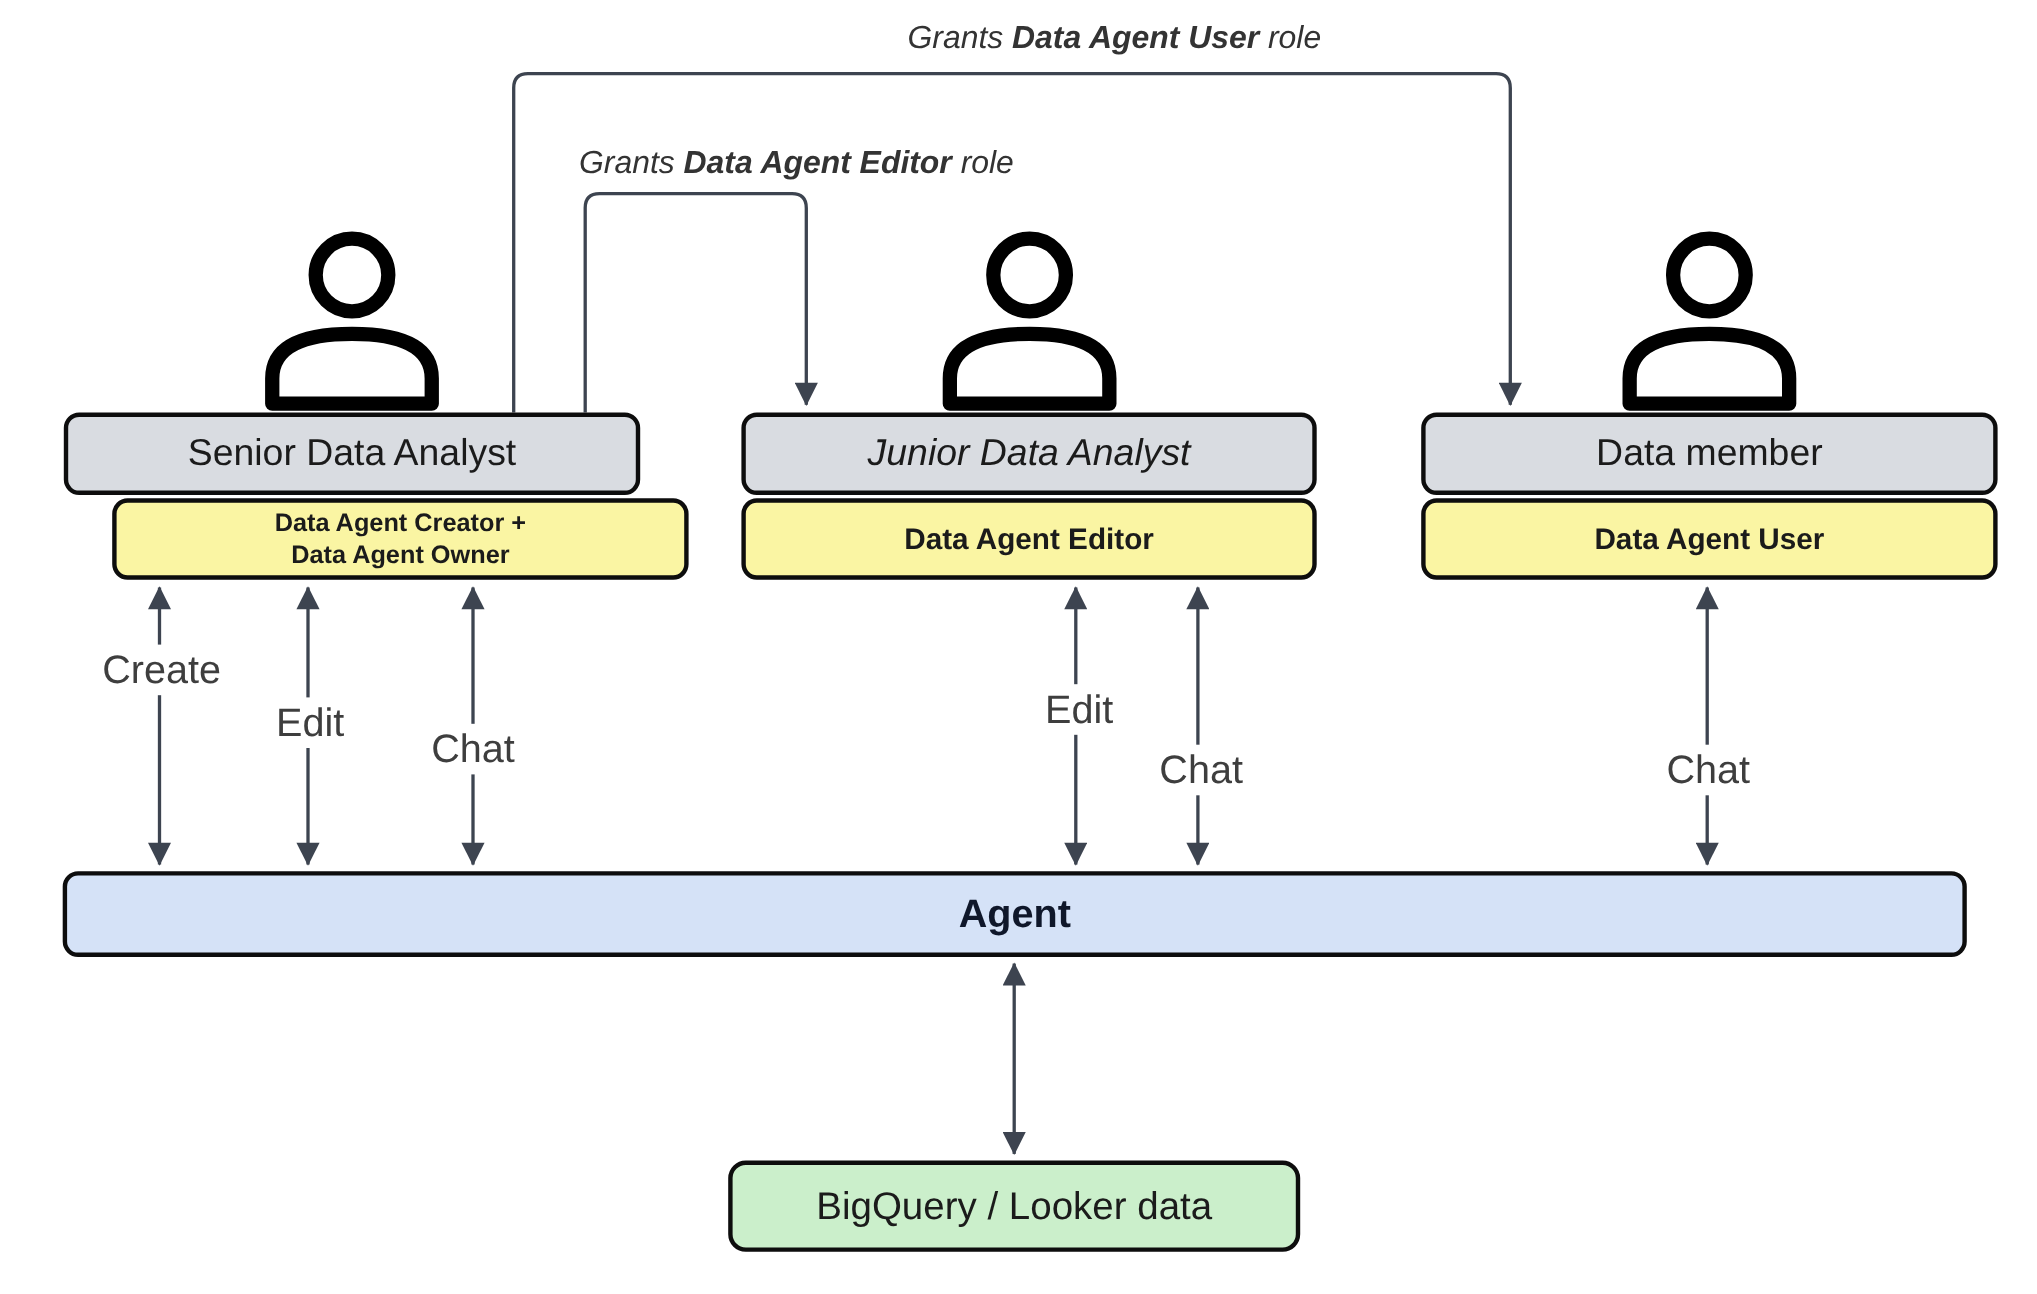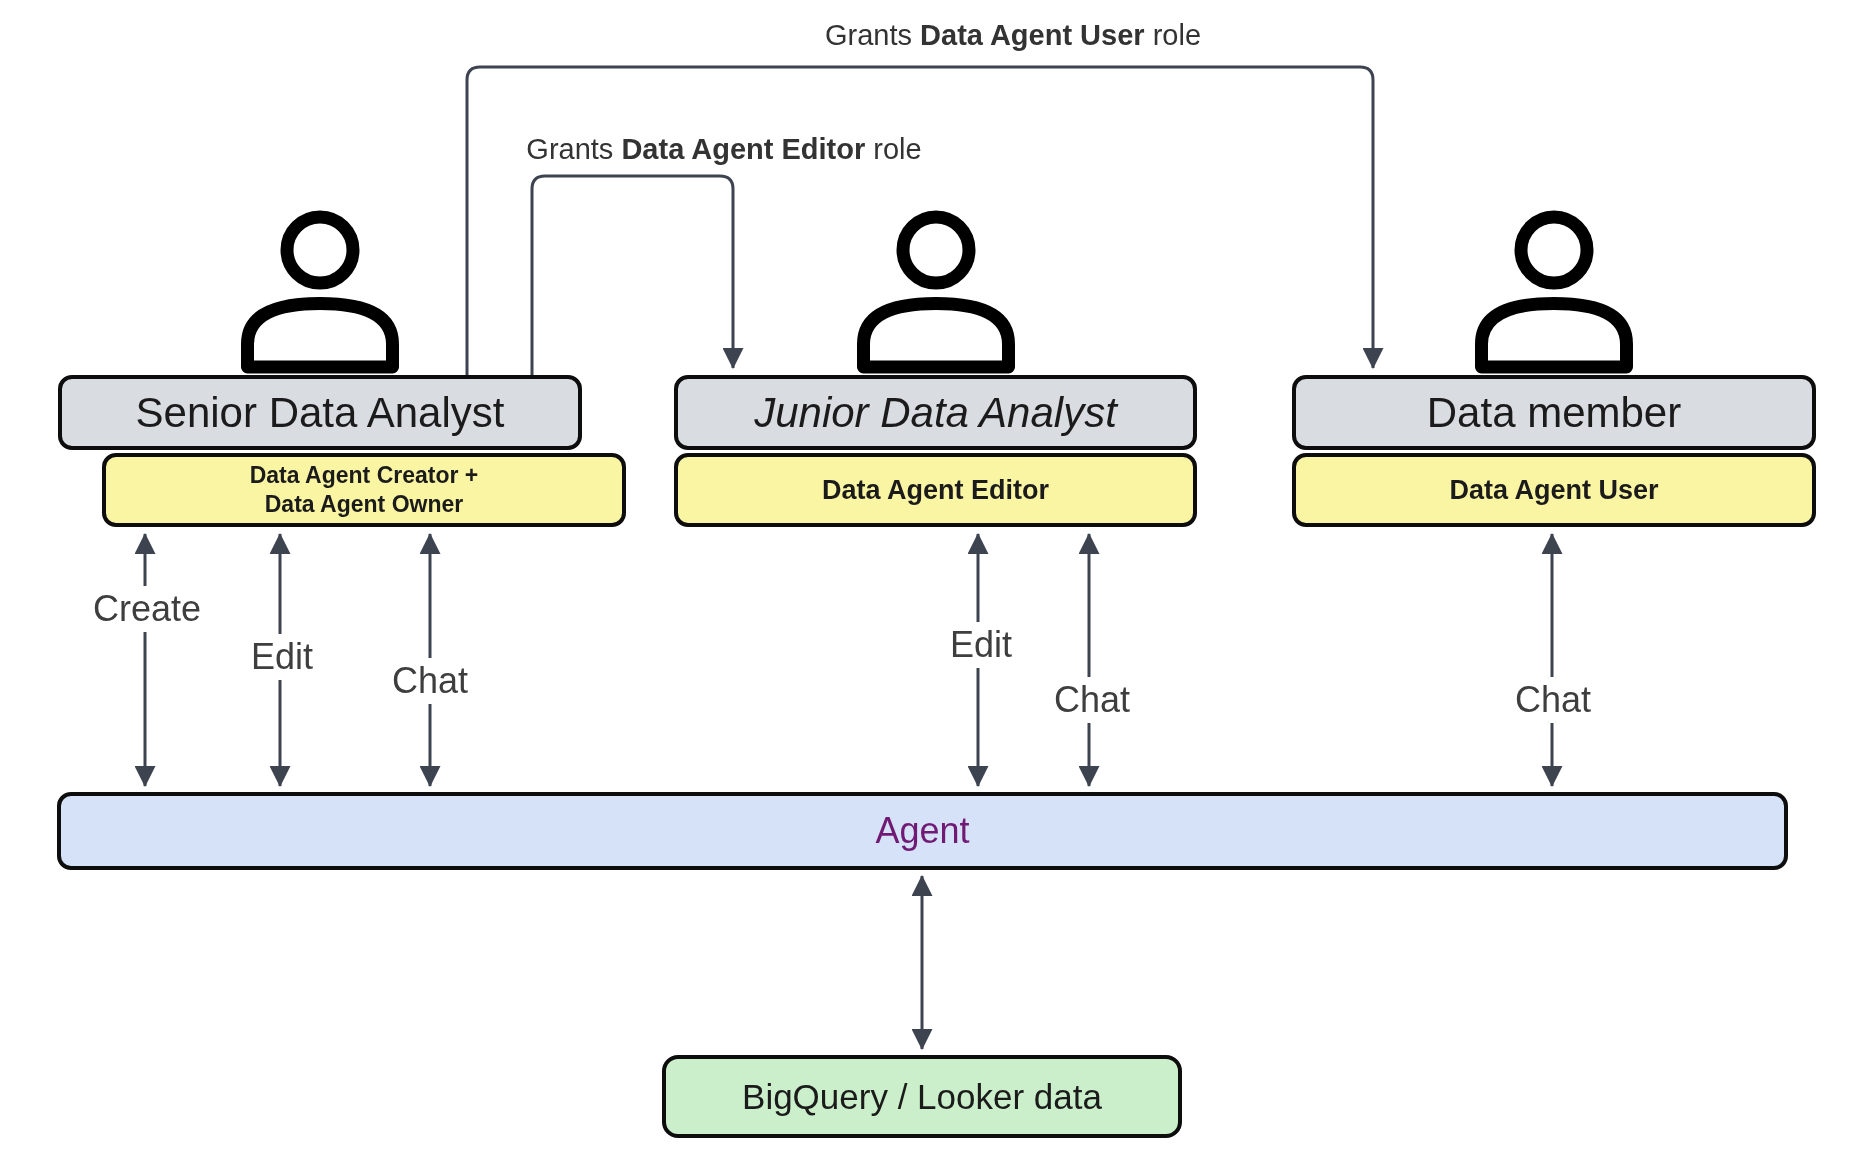--- a/index.html
+++ b/index.html
@@ -18,50 +18,51 @@
     position: absolute;
     box-sizing: border-box;
     border: 4px solid #0d0d0d;
     border-radius: 14px;
     display: flex;
     align-items: center;
     justify-content: center;
     text-align: center;
     color: #1b1b1b;
   }
-  .titlebox { background: #d9dce1; font-size: 42px; text-align: right; }
+  .titlebox { background: #d9dce1; font-size: 34px; text-align: right; }
   .yellowbox { background: #faf5a3; font-weight: bold; }
   .yellow-two-line { font-size: 23px; line-height: 1.25; }
   .yellow-one-line { font-size: 27px; }
 
   .agentbar {
     position: absolute;
     left: 57px; top: 792px; width: 1731px; height: 78px;
     box-sizing: border-box;
     background: #d5e2f7;
     border: 4px solid #0d0d0d;
     border-radius: 14px;
     display: flex; align-items: center; justify-content: center;
-    font-size: 36px; color: #701a75;
+    font-size: 36px; color: #0f172a; font-weight: bold;
   }
   .greenbox {
     position: absolute;
     left: 662px; top: 1055px; width: 520px; height: 83px;
     box-sizing: border-box;
     background: #cbefcb;
     border: 4px solid #0d0d0d;
     border-radius: 16px;
     display: flex; align-items: center; justify-content: center;
     font-size: 35px; color: #1b1b1b;
   }
 
   .grant-label {
     position: absolute;
     transform: translate(-50%, -50%);
     font-size: 29px;
+    font-style: italic;
     color: #333333;
     white-space: nowrap;
     background: #ffffff;
     padding: 0 8px;
   }
   .grant-label b { font-weight: bold; }
 
   .action-label {
     position: absolute;
     transform: translate(-50%, -50%);

